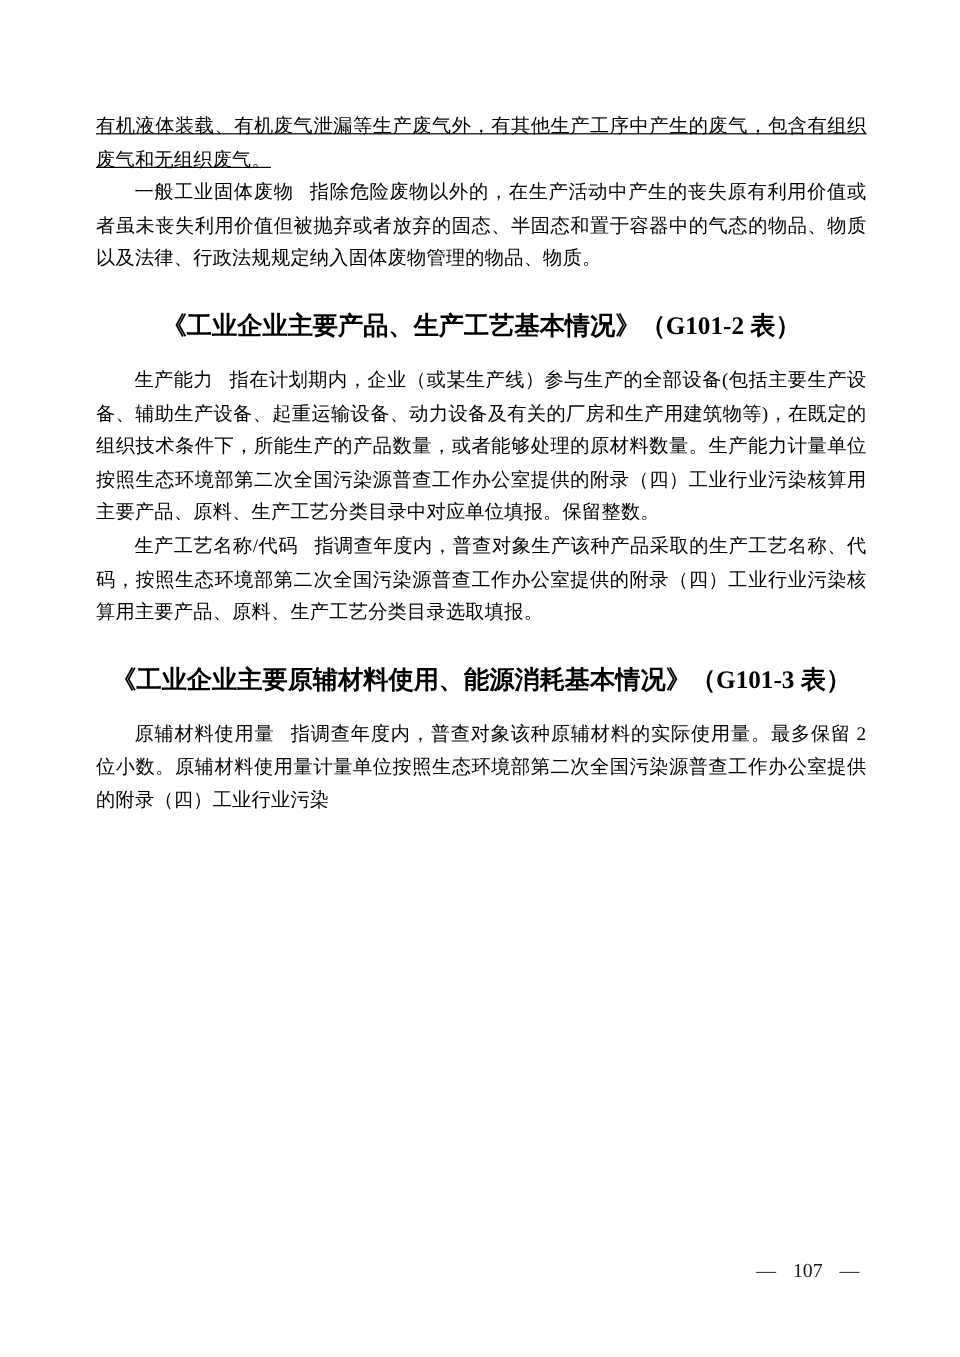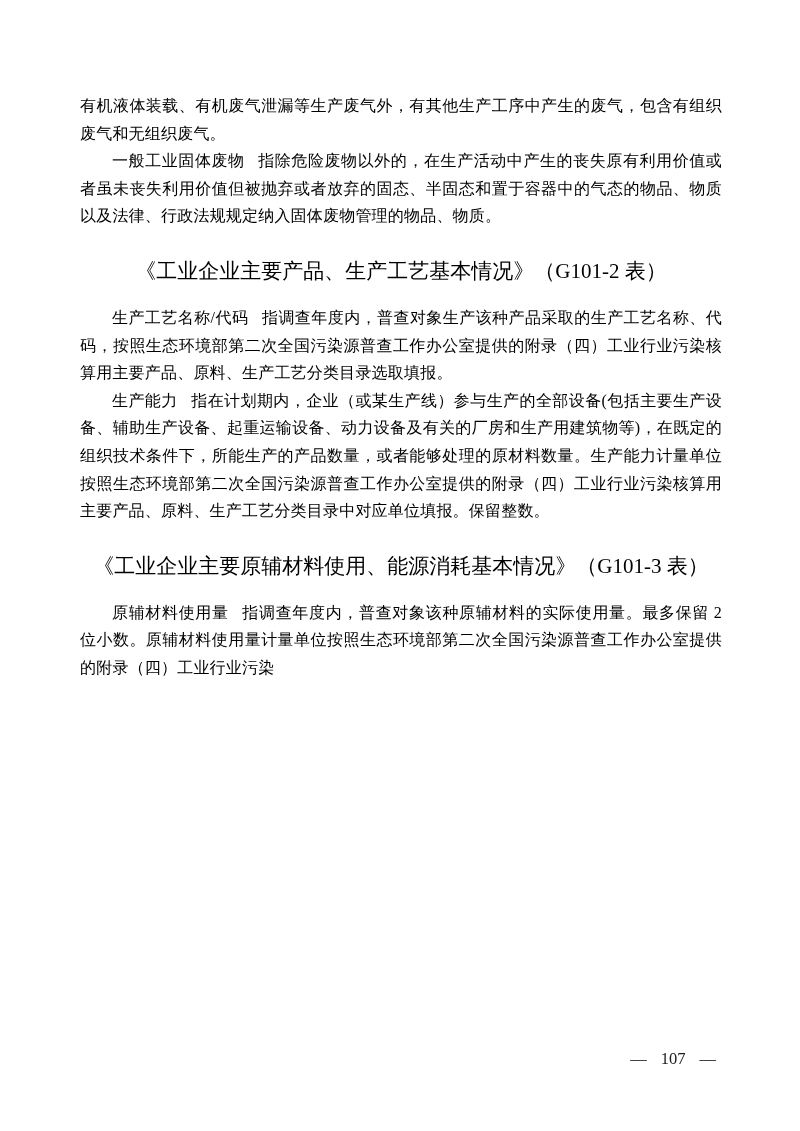--- a/index.html
+++ b/index.html
@@ -19,29 +19,29 @@
     padding: 92px 78px 0 80px;
   }
   p.par {
     margin: 0;
     font-size: 16px;
     line-height: 27.6px;
     text-align: justify;
     text-indent: 2em;
     letter-spacing: 0.2px;
   }
-  p.no-indent { text-indent: 0; }
+  p.no-indent { text-indent: 0; text-decoration: underline; }
   .term {
     font-weight: normal;
     margin-right: 0.85em;
   }
   h2.heading {
     font-size: 21px;
     line-height: 30px;
-    font-weight: normal;
+    font-weight: bold;
     text-align: center;
     margin: 26px 0 18px 0;
   }
   .footer {
     position: absolute;
     right: 84px;
     bottom: 62px;
     font-size: 16.5px;
     color: #1a1a1a;
     white-space: nowrap;
@@ -56,23 +56,23 @@
 
   <p class="par no-indent">有机液体装载、有机废气泄漏等生产废气外，有其他生产工序中产生的废气，包含有组织废气和无组织废气。</p>
 
   <p class="par"><span class="term">一般工业固体废物</span><span>指除危险废物以外的，在生产活动中产生的丧失原有利用价值或者虽未丧失利用价值但被抛弃或者放弃的固态、半固态和置于容器中的气态的物品、物质以及法律、行政法规规定纳入固体废物管理的物品、物质。</span></p>
 
 
 
   <h2 class="heading">《工业企业主要产品、生产工艺基本情况》（G101-2 表）</h2>
 
 
+  <p class="par"><span class="term">生产能力</span><span>指在计划期内，企业（或某生产线）参与生产的全部设备(包括主要生产设备、辅助生产设备、起重运输设备、动力设备及有关的厂房和生产用建筑物等)，在既定的组织技术条件下，所能生产的产品数量，或者能够处理的原材料数量。生产能力计量单位按照生态环境部第二次全国污染源普查工作办公室提供的附录（四）工业行业污染核算用主要产品、原料、生产工艺分类目录中对应单位填报。保留整数。</span></p>
+
   <p class="par"><span class="term">生产工艺名称/代码</span><span>指调查年度内，普查对象生产该种产品采取的生产工艺名称、代码，按照生态环境部第二次全国污染源普查工作办公室提供的附录（四）工业行业污染核算用主要产品、原料、生产工艺分类目录选取填报。</span></p>
-
-  <p class="par"><span class="term">生产能力</span><span>指在计划期内，企业（或某生产线）参与生产的全部设备(包括主要生产设备、辅助生产设备、起重运输设备、动力设备及有关的厂房和生产用建筑物等)，在既定的组织技术条件下，所能生产的产品数量，或者能够处理的原材料数量。生产能力计量单位按照生态环境部第二次全国污染源普查工作办公室提供的附录（四）工业行业污染核算用主要产品、原料、生产工艺分类目录中对应单位填报。保留整数。</span></p>
 
 
   <h2 class="heading">《工业企业主要原辅材料使用、能源消耗基本情况》（G101-3 表）</h2>
 
 
   <p class="par"><span class="term">原辅材料使用量</span><span>指调查年度内，普查对象该种原辅材料的实际使用量。最多保留 2 位小数。原辅材料使用量计量单位按照生态环境部第二次全国污染源普查工作办公室提供的附录（四）工业行业污染</span></p>
 
 </div>
 
 <div class="footer"><span class="dash">—</span><span class="page-num">107</span><span class="dash">—</span></div>

